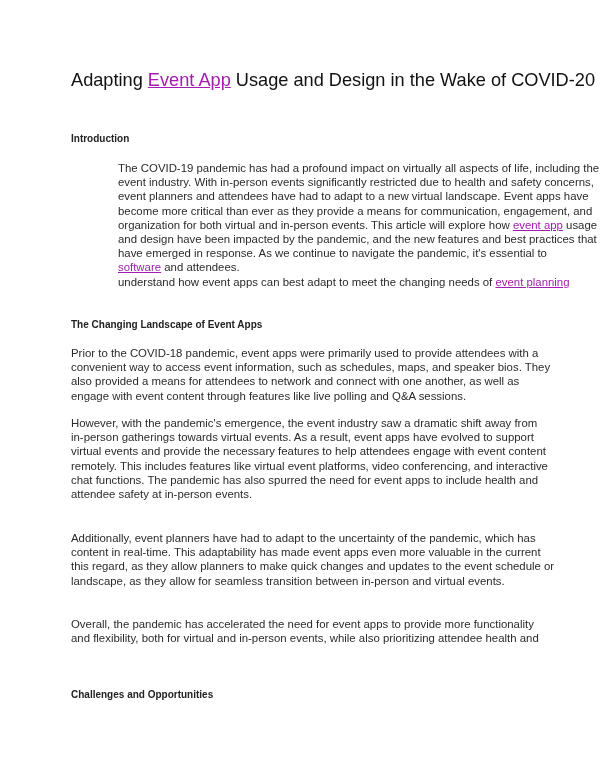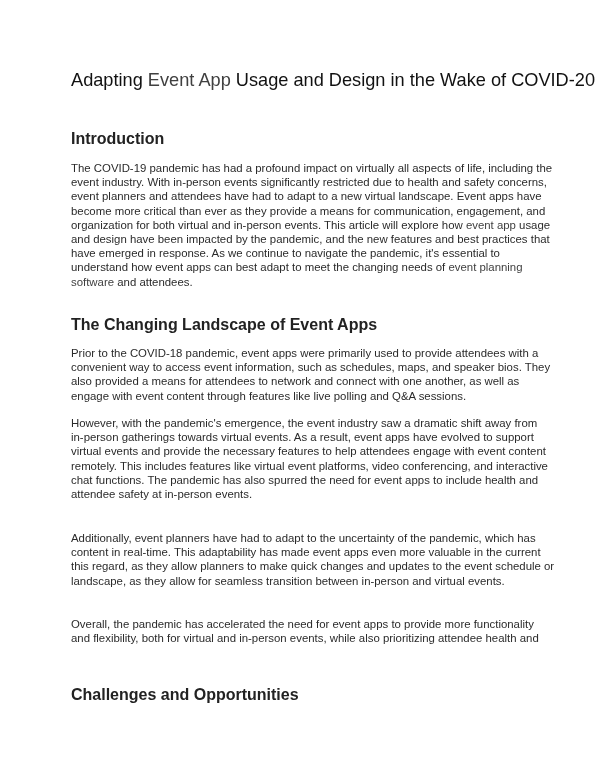--- a/index.html
+++ b/index.html
@@ -25,27 +25,28 @@
       position: absolute;
       left: 0;
       top: 69px;
       width: 520px;
       font-size: 18.2px;
       color: #111111;
       white-space: nowrap;
       line-height: 22px;
     }
     a.link {
-      color: #404040;
+      color: #a21caf;
+      text-decoration: underline;
       text-underline-offset: 1px;
     }
     .heading {
       position: absolute;
       left: 0;
-      font-size: 16px;
+      font-size: 10px;
       font-weight: bold;
       color: #222222;
       line-height: 14px;
       white-space: nowrap;
     }
     .para {
       position: absolute;
       left: 0;
       width: 468px;
       font-size: 11.4px;
@@ -60,30 +61,30 @@
   </style>
 </head>
 <body>
 
 <div class="page">
 
   <div class="title"><span>Adapting </span><a class="link">Event App</a><span> Usage and Design in the Wake of COVID-20</span></div>
 
   <div class="heading" style="top:132px;">Introduction</div>
 
-  <div class="para" style="top:161px;">
+  <div class="para" style="top:161px;margin-left:47px;">
     <span class="line">The COVID-19 pandemic has had a profound impact on virtually all aspects of life, including the</span>
     <span class="line">event industry. With in-person events significantly restricted due to health and safety concerns,</span>
     <span class="line">event planners and attendees have had to adapt to a new virtual landscape. Event apps have</span>
     <span class="line">become more critical than ever as they provide a means for communication, engagement, and</span>
     <span class="line"><span>organization for both virtual and in-person events. This article will explore how </span><a class="link">event app</a><span> usage</span></span>
     <span class="line">and design have been impacted by the pandemic, and the new features and best practices that</span>
     <span class="line">have emerged in response. As we continue to navigate the pandemic, it's essential to</span>
+    <span class="line"><a class="link">software</a><span> and attendees.</span></span>
     <span class="line"><span>understand how event apps can best adapt to meet the changing needs of </span><a class="link">event planning</a></span>
-    <span class="line"><a class="link">software</a><span> and attendees.</span></span>
   </div>
 
   <div class="heading" style="top:318px;">The Changing Landscape of Event Apps</div>
 
   <div class="para" style="top:346px;">
     <span class="line">Prior to the COVID-18 pandemic, event apps were primarily used to provide attendees with a</span>
     <span class="line">convenient way to access event information, such as schedules, maps, and speaker bios. They</span>
     <span class="line">also provided a means for attendees to network and connect with one another, as well as</span>
     <span class="line">engage with event content through features like live polling and Q&amp;A sessions.</span>
   </div>

